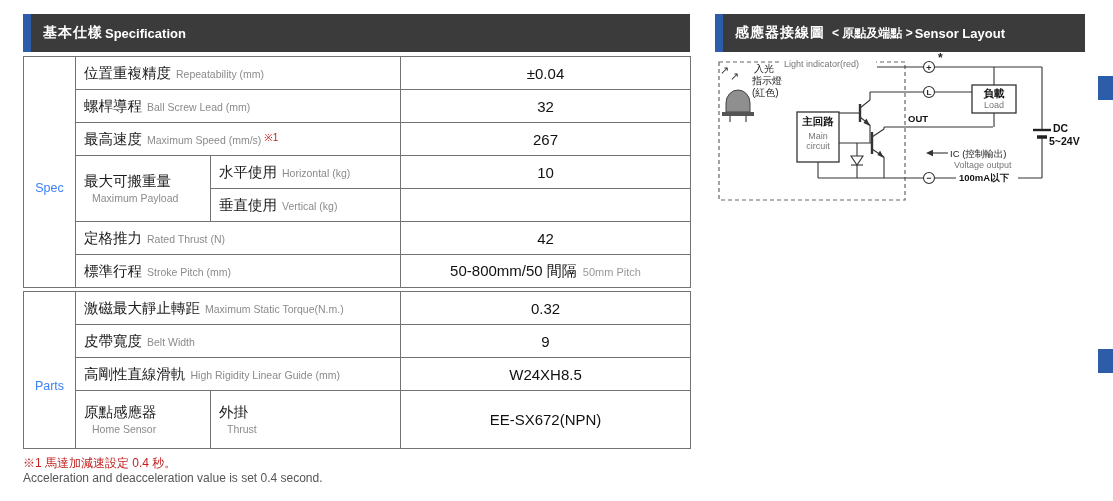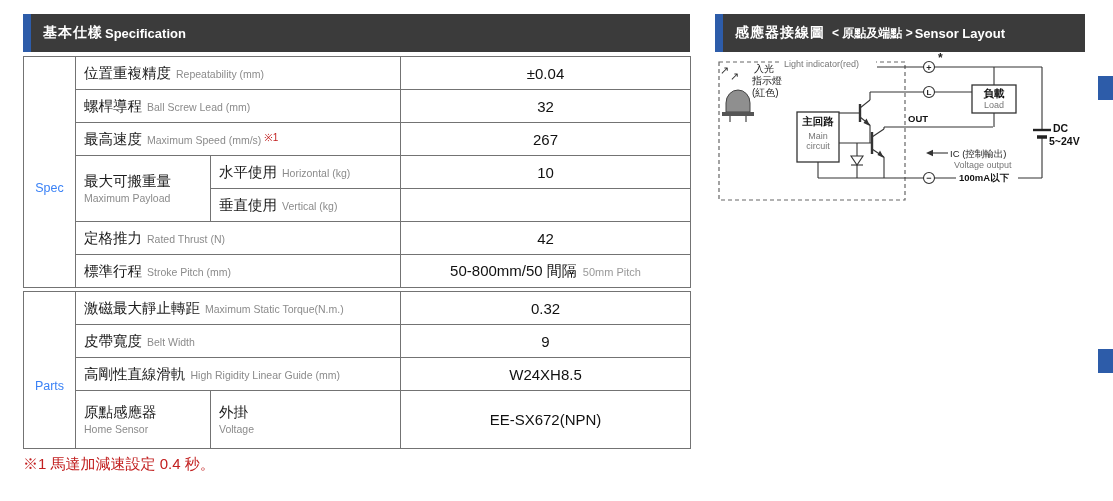--- a/index.html
+++ b/index.html
@@ -25,29 +25,29 @@
   table.spec td { border:1px solid #737373; vertical-align:middle; background:#fff; overflow:hidden; white-space:nowrap; }
   tr.h33 { height:33px; }
   tr.h58 { height:58px; }
   td.group { background:#404040; padding:0; }
   .group-inner { display:flex; flex-direction:column; align-items:center; justify-content:center; height:100%; gap:4px; }
   .group-zh { width:30px; font-size:25px; font-weight:bold; color:#fff; line-height:1.12; word-break:break-all; text-align:center; }
   .group-en { font-size:12.5px; color:#3b82f6; }
   td.label, td.sub { background:#d9ecf5; padding:0 6px 0 8px; }
   .zh { font-size:14.5px; color:#1b1b1b; }
   .en { font-size:10.5px; color:#8b8b8b; margin-left:5px; }
-  .stack .en { display:block; margin-left:0; line-height:1.15; margin-top:1px; }
+  .stack .en { display:block; margin-left:8px; line-height:1.15; margin-top:1px; }
   .note { color:#c22020; font-size:10px; margin-left:3px; vertical-align:top; }
   td.value { text-align:center; padding:0; font-size:15px; color:#111; }
   .value-sub { font-size:11px; color:#999; margin-left:6px; }
   td.diag { padding:0;
     background:linear-gradient(to top right,#fff 49.55%,#666 49.55%,#666 50.45%,#fff 50.45%); }
 
   
-  .fn { position:absolute; left:23px; font-size:15px; }
+  .fn { position:absolute; left:23px; font-size:12px; }
   .fn-red { top:455px; color:#c22020; }
   .fn-en  { top:471px; color:#555; }
 
   
   .edge-sq { position:absolute; left:1098px; width:15px; height:24px; background:#2d5ca9; }
   .edge-sq.top { top:76px; }
   .edge-sq.bot { top:349px; }
 
   
   .diagram { position:absolute; left:712px; top:50px; }
@@ -190,29 +190,30 @@
         <td class="label" colspan="2">
           <span class="zh">高剛性直線滑軌</span><span class="en">High Rigidity Linear Guide (mm)</span>
         </td>
         <td class="value"><span>W24XH8.5</span></td>
       </tr>
       <tr class="h58">
         <td class="label stack">
           <span class="zh">原點感應器</span><span class="en">Home Sensor</span>
         </td>
         <td class="sub stack">
-          <span class="zh">外掛</span><span class="en">Voltage</span>
+          <span class="zh">外掛</span><span class="en">Thrust</span>
         </td>
         <td class="value"><span>EE-SX672(NPN)</span></td>
       </tr>
     </tbody>
       </table>
   </div>
 
   <div class="fn fn-red">※1 馬達加減速設定 0.4 秒。</div>
+  <div class="fn fn-en">Acceleration and deacceleration value is set 0.4 second.</div>
 
   <svg class="diagram" viewBox="0 0 395 205" width="395" height="205">
     <rect x="7" y="12" width="186" height="138" class="dash"></rect>
 
     <g class="wires">
       <line x1="165" y1="17" x2="330" y2="17"></line>
       <line x1="158" y1="42" x2="260" y2="42"></line>
       <line x1="172" y1="77" x2="281" y2="77"></line>
       <line x1="106" y1="128" x2="330" y2="128"></line>
       <line x1="106" y1="112" x2="106" y2="128"></line>

